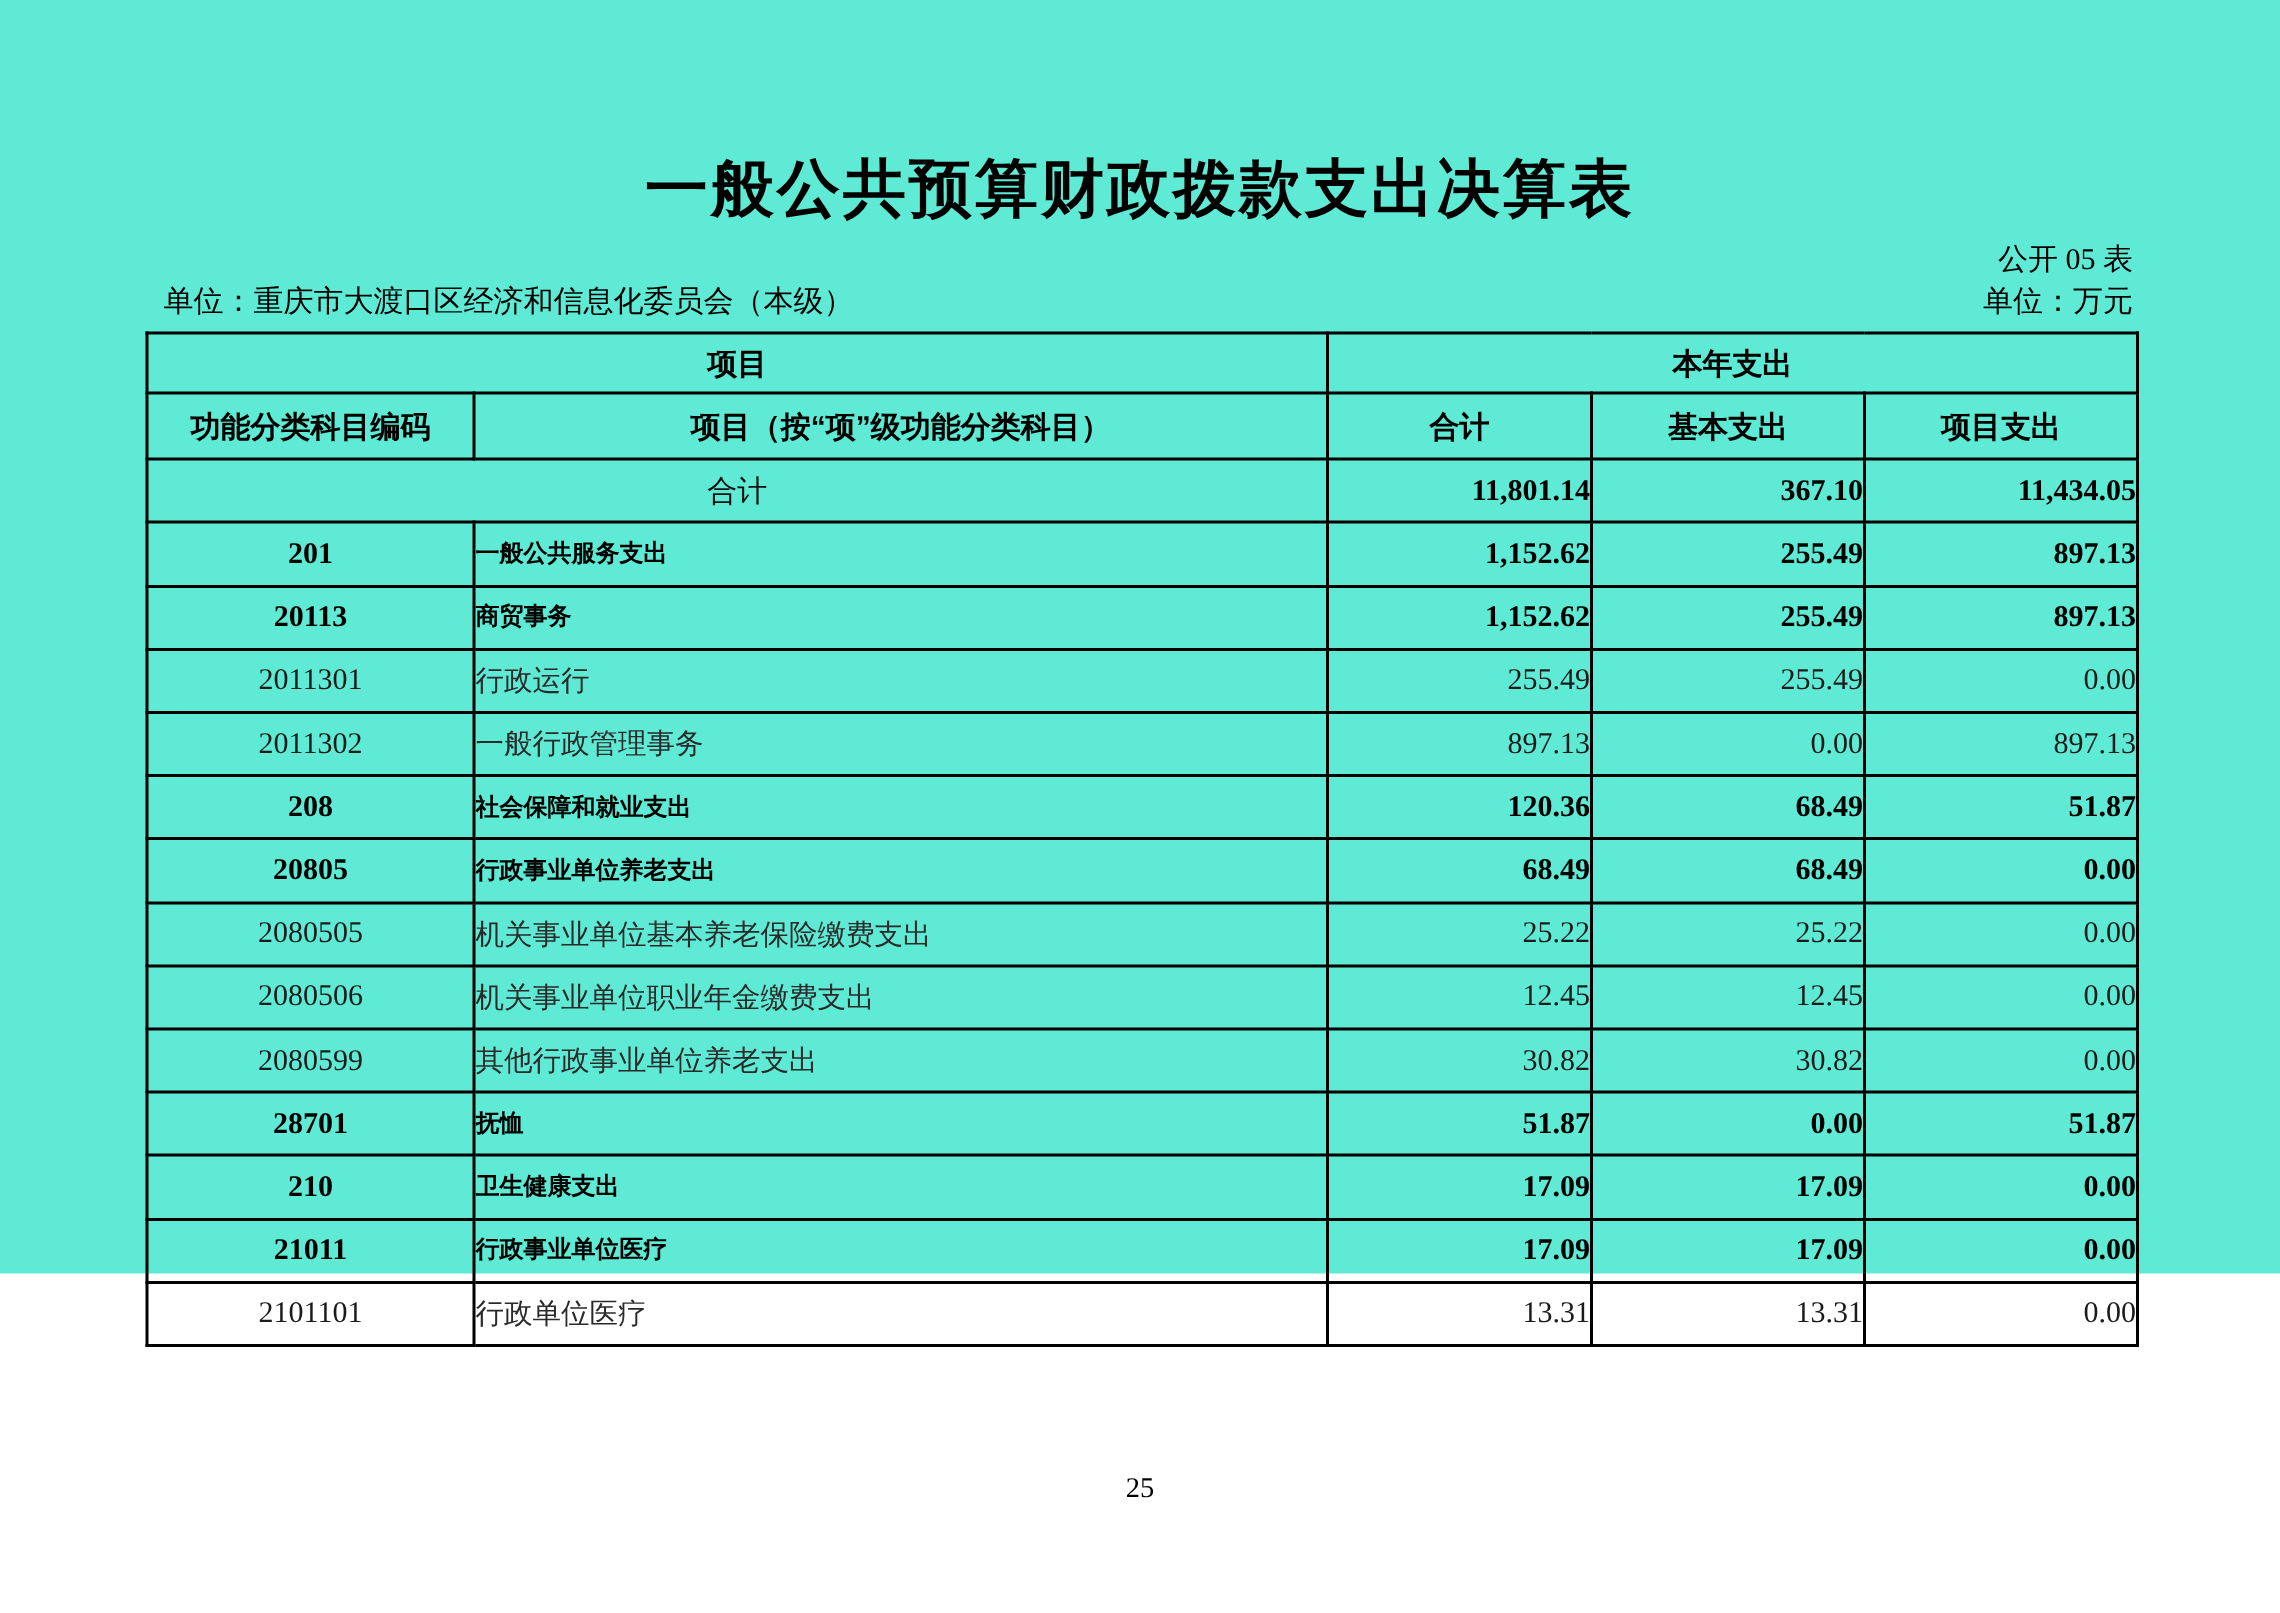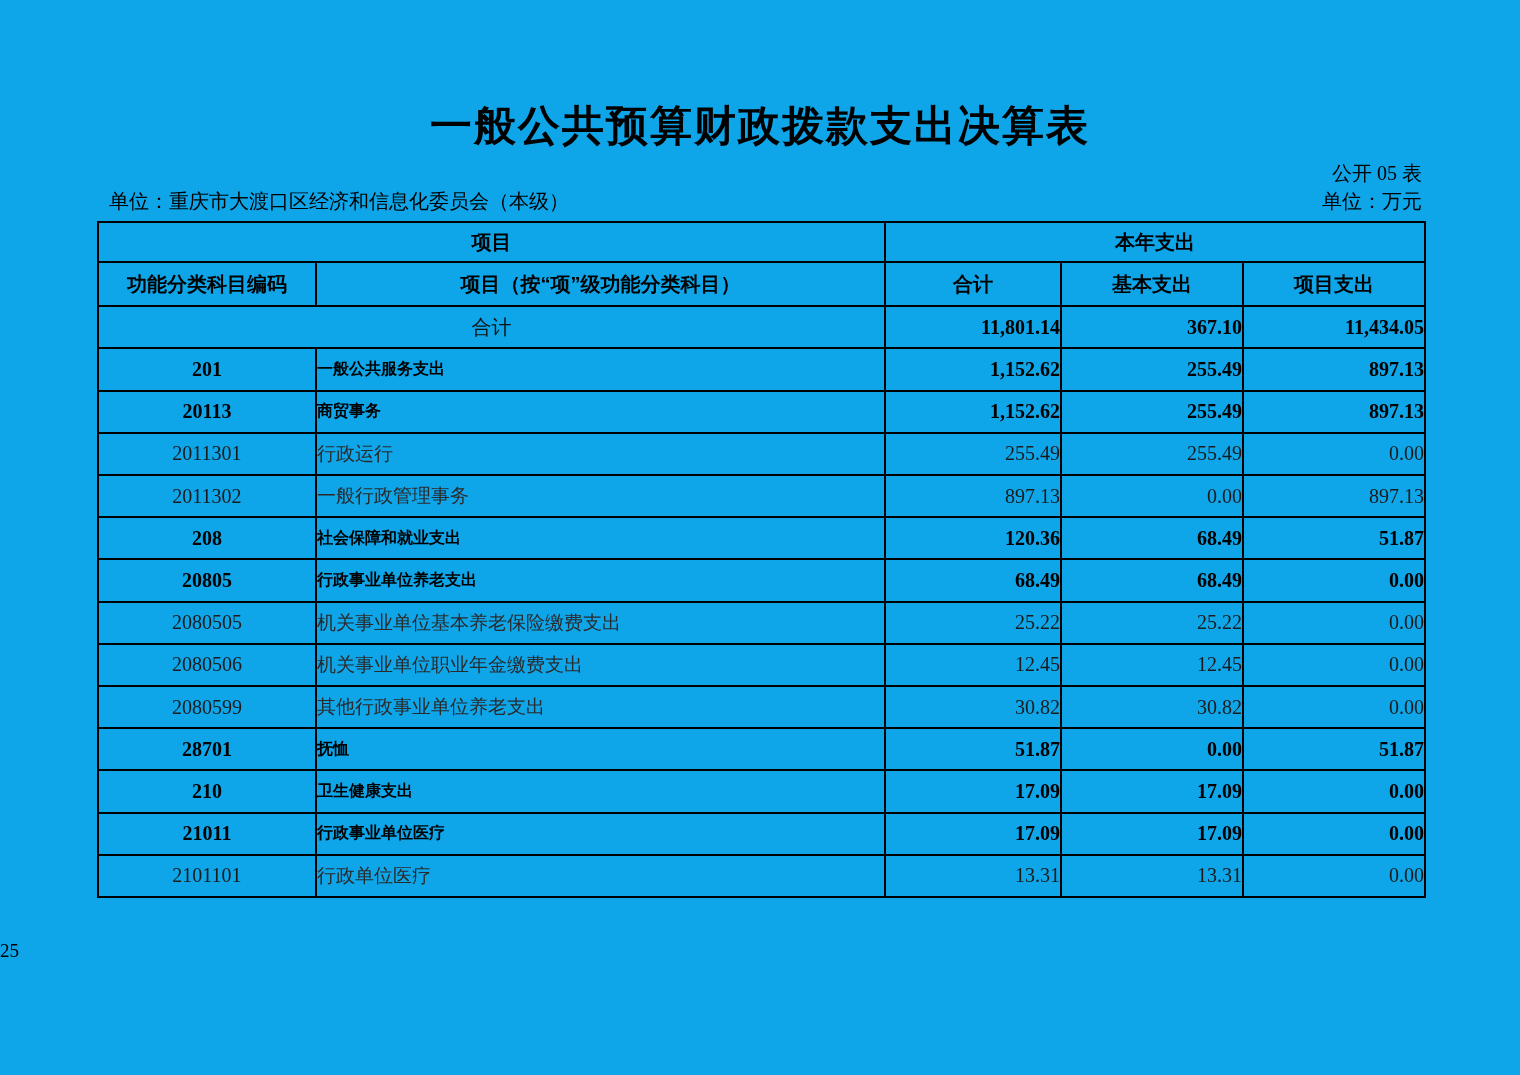--- a/index.html
+++ b/index.html
@@ -7,22 +7,22 @@
     margin: 0;
     padding: 0;
     background: #ffffff;
     width: 1520px;
     height: 1075px;
     overflow: hidden;
   }
   .page {
     position: relative;
     width: 1520px;
-    height: 1075px;
-    background: #0ea5e9;
+    height: 849px;
+    background: #5eead4;
     color: #000;
     font-family: "Liberation Serif", serif;
   }
   .title {
     margin: 0;
     padding-top: 102px;
     text-align: center;
     font-family: "Liberation Sans", sans-serif;
     font-weight: 700;
     font-size: 42px;
@@ -106,22 +106,23 @@
   tr.bold .cell-item {
     font-family: "Liberation Sans", sans-serif;
     font-weight: 700;
     font-size: 16px;
     color: #000;
   }
   tr.bold .cell-num { font-weight: 700; color: #000; padding-left: 43px; }
   .page-number {
     position: absolute;
     left: 0;
-    top: 940px;
+    top: 982px;
     width: 100%;
+    text-align: center;
     font-size: 19px;
     font-family: "Liberation Serif", serif;
     color: #000;
   }
 </style>
 </head>
 <body>
 
 <div class="page">
 

